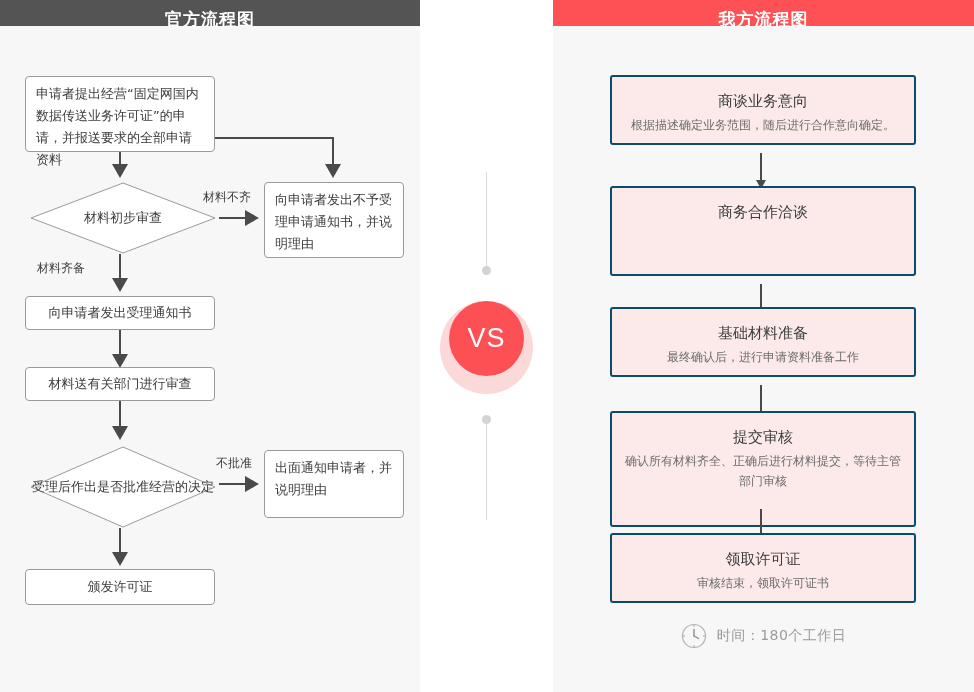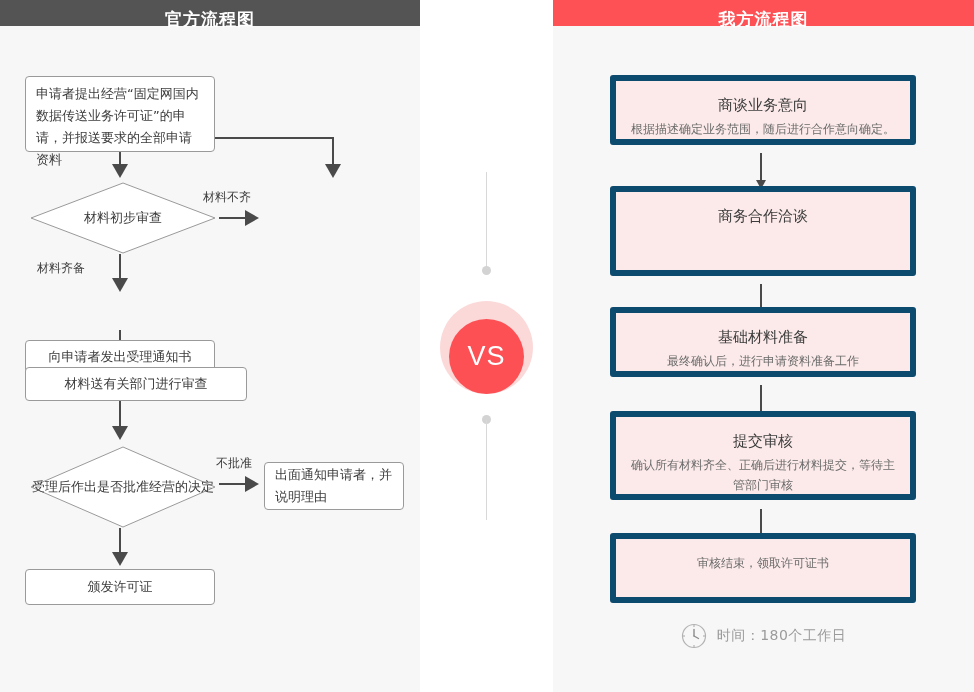--- a/index.html
+++ b/index.html
@@ -112,21 +112,21 @@
 
   .vs-circle {
     position: absolute;
     left: 20px;
     top: 301px;
     width: 93px;
     height: 93px;
     border-radius: 50%;
     background: #fcd9d9;
     display: flex;
-    align-items: flex-end;
+    align-items: flex-start;
     justify-content: center;
   }
   .vs-inner {
     width: 75px;
     height: 75px;
     border-radius: 50%;
     background: #fc5055;
     color: #ffffff;
     display: flex;
     align-items: center;
@@ -139,21 +139,21 @@
 
   
   .flow-right { position: absolute; left: 553px; top: 38px; width: 421px; height: 654px; }
 
   .pk-box {
     position: absolute;
     left: 57px;
     width: 306px;
     box-sizing: border-box;
     background: #fceaea;
-    border: 6px solid #0c4a6e;
+    border: 2px solid #0c4a6e;
     border-radius: 3px;
     text-align: center;
     padding-top: 12px;
   }
   .pk-title {
     font-size: 15px;
     color: #3c3c3c;
     line-height: 24px;
   }
   .pk-desc {
@@ -239,41 +239,44 @@
     <svg width="186" height="72" viewBox="0 0 186 72">
       <polygon points="93,1 185,36 93,71 1,36" fill="#ffffff" stroke="#9a9a9a" stroke-width="1"></polygon>
     </svg>
     <span class="dlabel">材料初步审查</span>
   </div>
 
   <div class="fc-label" style="left:203px; top:151px;">材料不齐</div>
 
   <div class="fc-label" style="left:37px; top:222px;">材料齐备</div>
 
-
-  <div class="fc-box center" style="left:25px; top:258px; width:190px; height:34px;margin-top:44px;">
+  <div class="fc-box" style="left:264px; top:144px; width:140px; height:76px;">
+    <span>向申请者发出不予受理申请通知书，并说明理由</span>
+  </div>
+
+  <div class="fc-box center" style="left:25px; top:258px; width:190px; height:34px;">
     <span>向申请者发出受理通知书</span>
   </div>
 
-  <div class="fc-box center" style="left:25px; top:329px; width:222px; height:34px;">
+  <div class="fc-box center" style="left:25px; top:329px; width:190px; height:34px;">
     <span>材料送有关部门进行审查</span>
   </div>
 
   <div class="fc-diamond" style="left:30px; top:408px; width:186px; height:82px;">
     <svg width="186" height="82" viewBox="0 0 186 82">
       <polygon points="93,1 185,41 93,81 1,41" fill="#ffffff" stroke="#9a9a9a" stroke-width="1"></polygon>
     </svg>
     <span class="dlabel">受理后作出是否批准经营的决定</span>
   </div>
 
   <div class="fc-label" style="left:216px; top:417px;">不批准</div>
 
   <div class="fc-label" style="left:62px; top:497px;margin-top:36px;">批准</div>
 
-  <div class="fc-box" style="left:264px; top:412px; width:140px; height:48px; display:flex; align-items:center;margin-top:12px;">
+  <div class="fc-box" style="left:264px; top:412px; width:140px; height:68px; display:flex; ">
     <span>出面通知申请者，并说明理由</span>
   </div>
 
   <div class="fc-box center" style="left:25px; top:531px; width:190px; height:36px;">
     <span>颁发许可证</span>
   </div>
 </div>
 
 <div class="vs-wrap">
   <div class="vs-line vs-line-top"></div>
@@ -301,27 +304,28 @@
     <div class="pk-title">商务合作洽谈</div>
   </div>
   <div class="pk-arrow" style="top:246px; height:27px;"></div>
 
   <div class="pk-box" style="top:269px; height:70px;">
     <div class="pk-title">基础材料准备</div>
     <div class="pk-desc">最终确认后，进行申请资料准备工作</div>
   </div>
   <div class="pk-arrow" style="top:347px; height:27px;"></div>
 
-  <div class="pk-box" style="top:373px; height:89px;">
+  <div class="pk-box" style="top:373px; height:116px;">
     <div class="pk-title">提交审核</div>
     <div class="pk-desc">确认所有材料齐全、正确后进行材料提交，等待主管部门审核</div>
   </div>
   <div class="pk-arrow" style="top:471px; height:27px;"></div>
 
   <div class="pk-box" style="top:495px; height:70px;">
+    <div class="pk-title">领取许可证</div>
     <div class="pk-desc">审核结束，领取许可证书</div>
   </div>
 
   <div class="time-row">
     <svg class="clock-icon" width="26" height="26" viewBox="0 0 26 26">
       <circle cx="13" cy="13" r="11.5" fill="none" stroke="#b3b3b3" stroke-width="1.2"></circle>
       <line x1="13" y1="13" x2="13" y2="6.5" stroke="#8c8c8c" stroke-width="1.4" stroke-linecap="round"></line>
       <line x1="13" y1="13" x2="17.5" y2="15.5" stroke="#8c8c8c" stroke-width="1.4" stroke-linecap="round"></line>
       <line x1="13" y1="1.5" x2="13" y2="4" stroke="#b3b3b3" stroke-width="1.2"></line>
       <line x1="13" y1="22" x2="13" y2="24.5" stroke="#b3b3b3" stroke-width="1.2"></line>

